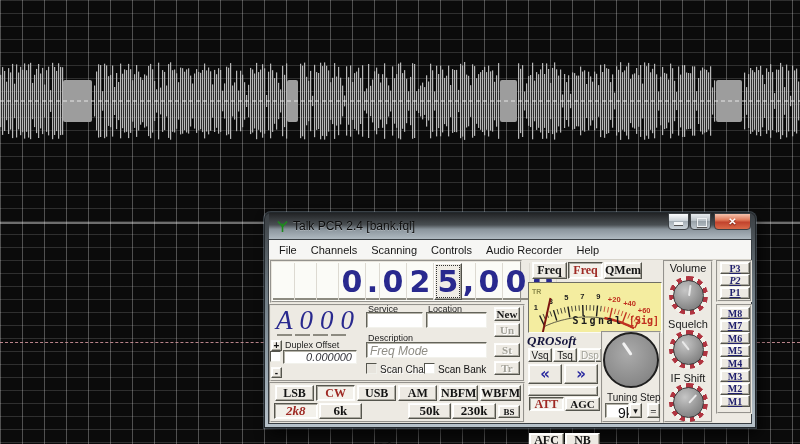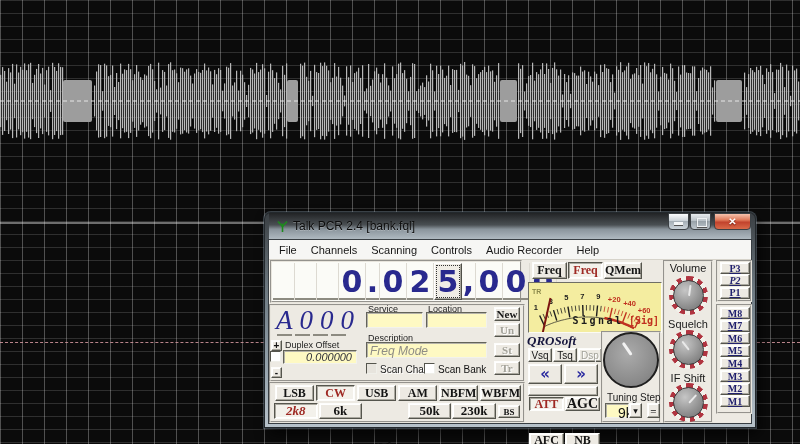--- a/index.html
+++ b/index.html
@@ -41,21 +41,21 @@
 
   
   .gbox{position:absolute;border:2px groove #e8e5dd;box-sizing:border-box;}
   .btn{background:#edeae3;border:1px solid;border-color:#fdfdfb #55554d #55554d #fdfdfb;
     box-shadow:inset -1px -1px 0 #aaa89f, inset 1px 1px 0 #fff;
     display:flex;align-items:center;justify-content:center;box-sizing:border-box;
     font:bold 12px "Liberation Serif",serif;color:#141414;cursor:pointer;}
   .btn.sunken{border-color:#55554d #fdfdfb #fdfdfb #55554d;box-shadow:inset 1px 1px 0 #aaa89f, inset -1px -1px 0 #fff;background:#f3f1eb;}
   .red{color:#9e2823;}
   .dis{color:#a3a299;text-shadow:1px 1px 0 #fff;}
-  .field{background:#fef9c3;border:1px solid;border-color:#63635a #f2f2ec #f2f2ec #63635a;box-shadow:inset 1px 1px 0 #b5b3a9;box-sizing:border-box;}
+  .field{background:#ffffff;border:1px solid;border-color:#63635a #f2f2ec #f2f2ec #63635a;box-shadow:inset 1px 1px 0 #b5b3a9;box-sizing:border-box;}
   .cb{position:absolute;width:11px;height:11px;background:#fff;border:1px solid;border-color:#55554d #efefe9 #efefe9 #55554d;box-sizing:border-box;}
   .cb.dis{background:#e7e4dd;}
   .lbl{position:absolute;font-size:9px;color:#222;white-space:nowrap;}
 
   
   .freq-frame{position:absolute;left:1px;top:0;width:252px;height:43px;border:2px groove #e8e5dd;background:#fbfbf7;box-sizing:border-box;}
   .freq-cells{position:absolute;inset:1px;display:flex;align-items:stretch;}
   .cell{flex:0 0 26px;display:flex;align-items:center;justify-content:center;
     font:bold 30px "DejaVu Sans",sans-serif;color:#29298e;border-right:1px solid #dddad2;
     box-shadow:inset 0 -2px 0 #8d8b81;}
@@ -625,21 +625,21 @@
             <div class="btn" style="width: 34px; height: 20px;">
               <span class="arrow">«</span>
             </div>
             <div class="btn" style="width: 34px; height: 20px;">
               <span class="arrow">»</span>
             </div>
           </div>
         <div class="btn" style="position:absolute;left:259px;top:126px;width:70px;height:10px;"></div>
         <div id="togglerow1" style="position:absolute;left:260px;top:137px;display:flex;gap:1px;">
             <div class="btn sunken red" style="width: 35px; height: 14px; font-size: 12px;">ATT</div>
-            <div class="btn" style="width: 35px; height: 14px; font-size: 14px;">AGC</div>
+            <div class="btn" style="width: 35px; height: 14px; font-size: 11px;">AGC</div>
           </div>
         <div id="togglerow2" style="position:absolute;left:260px;top:152px;display:flex;gap:1px;margin-top:21px;">
             <div class="btn" style="width: 35px; height: 14px; font-size: 12px;">AFC</div>
             <div class="btn" style="width: 35px; height: 14px; font-size: 12px;">NB</div>
           </div>
 
         <div class="gbox" style="left:332px;top:71px;width:60px;height:92px;"></div>
         <div class="bigknob">
             <div class="bigptr" style="transform: rotate(-35deg);"></div>
           </div>

